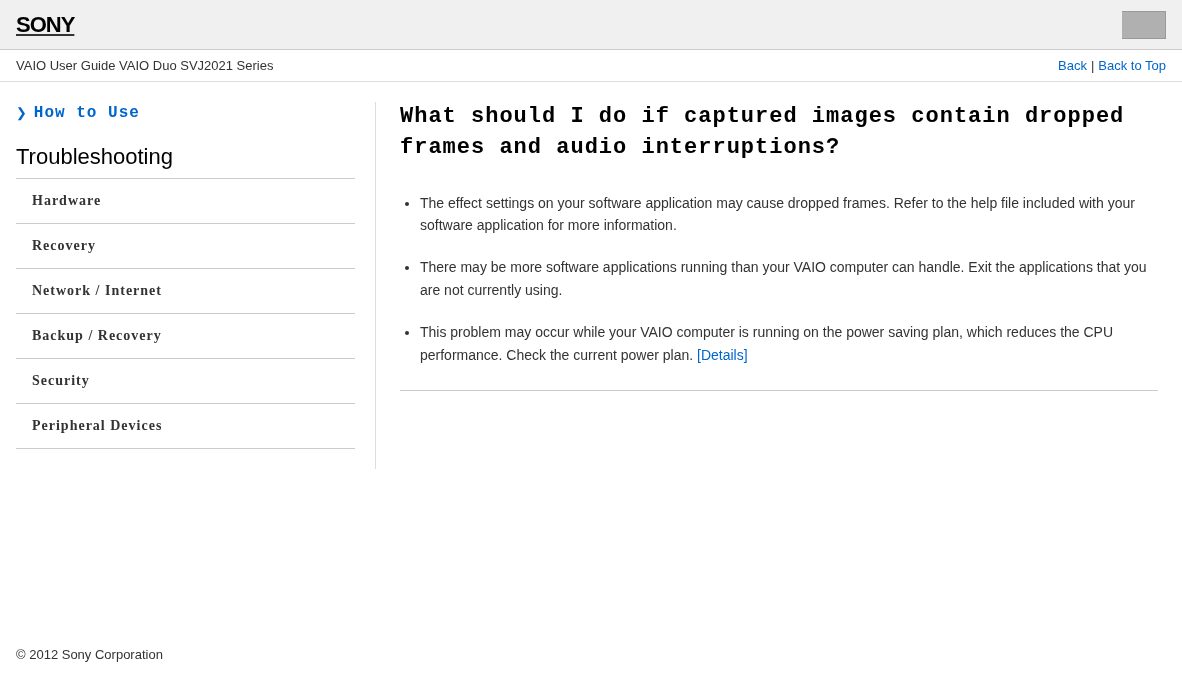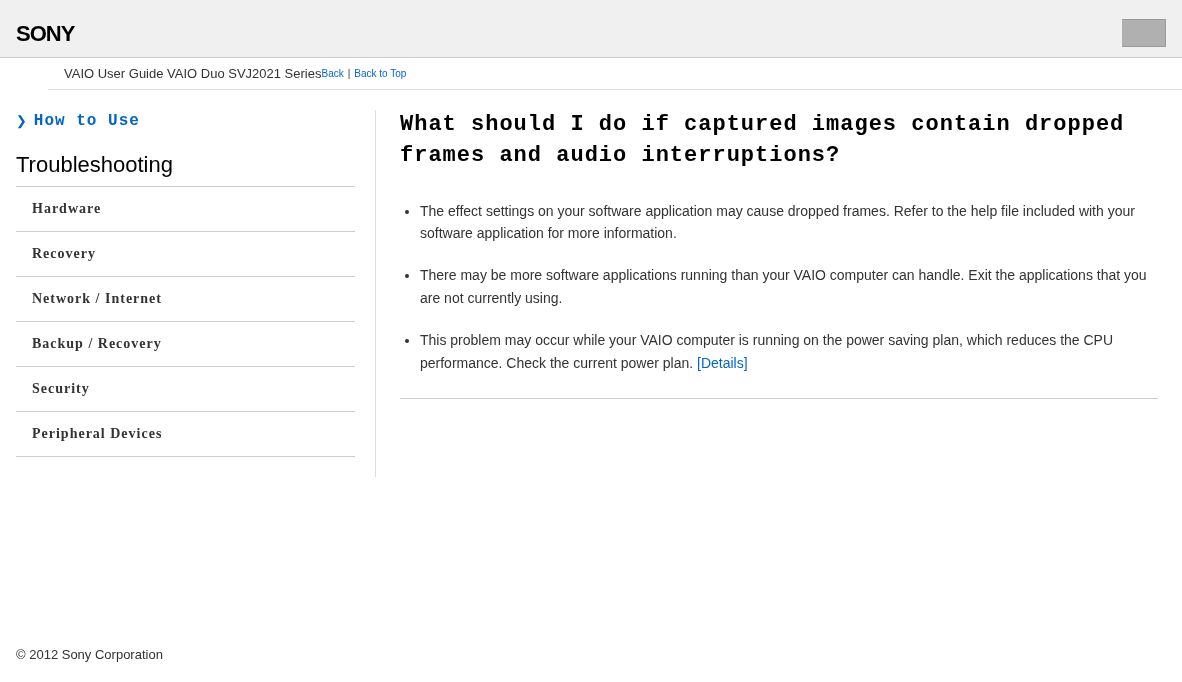--- a/index.html
+++ b/index.html
@@ -9,26 +9,27 @@
       font-size: 14px;
       color: #333;
       background: #fff;
       width: 1182px;
       min-height: 682px;
     }
 
     
     #header {
       display: flex;
-      align-items: flex-end;
+      align-items: center;
       justify-content: space-between;
       padding: 10px 16px;
       background: #f0f0f0;
       border-bottom: 1px solid #ccc;
-      height: 58px;
+      height: 50px;
+      text-decoration: underline;
     }
 
     #logo-text {
       font-size: 22px;
       font-weight: bold;
       letter-spacing: -1px;
       color: #000;
       font-family: Arial, sans-serif;
     }
 
@@ -55,36 +56,35 @@
       background: #b0b0b0;
       border: 1px solid #999;
       border-left: none;
       cursor: pointer;
     }
 
     
     #breadcrumb-bar {
       display: flex;
       align-items: center;
-      justify-content: flex-start;
+      justify-content: space-between;
       padding: 8px 16px;
       border-bottom: 1px solid #ddd;
       background: #fff;
-      margin-left: 48px;
     }
 
     #breadcrumb-title {
       font-size: 13px;
       color: #333;
     }
 
     #nav-links {
       display: flex;
       gap: 4px;
-      font-size: 10px;
+      font-size: 13px;
     }
 
     .nav-link {
       color: #0066cc;
       text-decoration: none;
       cursor: pointer;
     }
 
     .nav-separator {
       color: #333;

